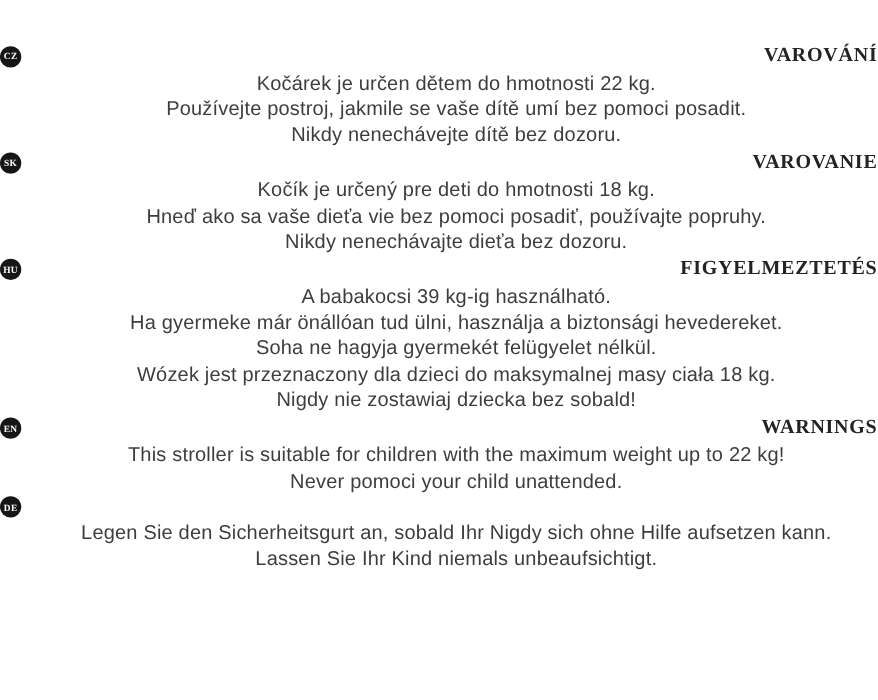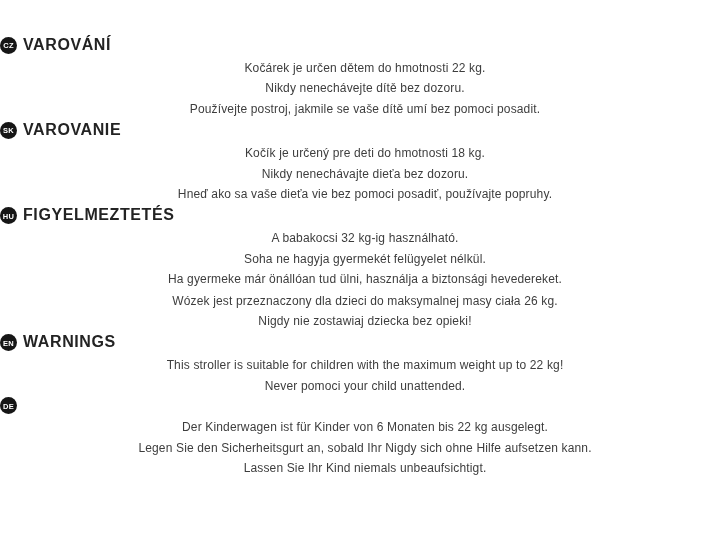--- a/index.html
+++ b/index.html
@@ -26,28 +26,29 @@
     height: 100%;
     padding-top: 35px;
     text-align: center;
   }
   .warn-section {
     margin: 0 0 1px 0;
   }
   .heading {
     display: flex;
     align-items: center;
-    justify-content: flex-start;
+    justify-content: space-between;
     gap: 6px;
     margin: 0 0 3px 0;
     font-size: 16px;
     line-height: 20px;
     font-weight: 700;
     letter-spacing: 0.6px;
     color: var(--heading-color);
+    font-family: Liberation Serif, serif;
   }
   .badge {
     width: 17px;
     height: 17px;
     border-radius: 50%;
     background: var(--badge-bg);
     color: var(--badge-fg);
     display: inline-flex;
     align-items: center;
     justify-content: center;
@@ -55,88 +56,87 @@
   }
   .badge-text {
     font-size: 7.5px;
     font-weight: 700;
     letter-spacing: 0.3px;
     line-height: 1;
     transform: translateY(0.5px);
   }
   .line {
     margin: 0;
-    font-size: 12px;
+    font-size: 16px;
     line-height: 20.4px;
     letter-spacing: 0.15px;
     color: var(--body-color);
     padding-left: 28px;
   }
 </style>
 </head>
 <body>
 
 <main class="page">
   <div id="sections">
   <section class="warn-section">
     <h2 class="heading">
       <span class="badge">
             <span class="badge-text">CZ</span>
           </span>
       <span class="heading-text">VAROVÁNÍ</span>
     </h2>
     <p class="line">Kočárek je určen dětem do hmotnosti 22 kg.</p>
+    <p class="line">Používejte postroj, jakmile se vaše dítě umí bez pomoci posadit.</p>
     <p class="line">Nikdy nenechávejte dítě bez dozoru.</p>
-    <p class="line">Používejte postroj, jakmile se vaše dítě umí bez pomoci posadit.</p>
   </section>
 
   <section class="warn-section">
     <h2 class="heading">
       <span class="badge">
             <span class="badge-text">SK</span>
           </span>
       <span class="heading-text">VAROVANIE</span>
     </h2>
     <p class="line">Kočík je určený pre deti do hmotnosti 18 kg.</p>
+    <p class="line">Hneď ako sa vaše dieťa vie bez pomoci posadiť, používajte popruhy.</p>
     <p class="line">Nikdy nenechávajte dieťa bez dozoru.</p>
-    <p class="line">Hneď ako sa vaše dieťa vie bez pomoci posadiť, používajte popruhy.</p>
   </section>
 
   <section class="warn-section">
     <h2 class="heading">
       <span class="badge">
             <span class="badge-text">HU</span>
           </span>
       <span class="heading-text">FIGYELMEZTETÉS</span>
     </h2>
-    <p class="line">A babakocsi 32 kg-ig használható.</p>
+    <p class="line">A babakocsi 39 kg-ig használható.</p>
+    <p class="line">Ha gyermeke már önállóan tud ülni, használja a biztonsági hevedereket.</p>
     <p class="line">Soha ne hagyja gyermekét felügyelet nélkül.</p>
-    <p class="line">Ha gyermeke már önállóan tud ülni, használja a biztonsági hevedereket.</p>
   </section>
 
   <section class="warn-section">
-    <p class="line">Wózek jest przeznaczony dla dzieci do maksymalnej masy ciała 26 kg.</p>
-    <p class="line">Nigdy nie zostawiaj dziecka bez opieki!</p>
+    <p class="line">Wózek jest przeznaczony dla dzieci do maksymalnej masy ciała 18 kg.</p>
+    <p class="line">Nigdy nie zostawiaj dziecka bez sobald!</p>
   </section>
 
   <section class="warn-section">
     <h2 class="heading">
       <span class="badge">
             <span class="badge-text">EN</span>
           </span>
       <span class="heading-text">WARNINGS</span>
     </h2>
     <p class="line">This stroller is suitable for children with the maximum weight up to 22 kg!</p>
     <p class="line">Never pomoci your child unattended.</p>
   </section>
 
   <section class="warn-section">
     <h2 class="heading">
       <span class="badge">
             <span class="badge-text">DE</span>
           </span>
     </h2>
-    <p class="line">Der Kinderwagen ist für Kinder von 6 Monaten bis 22 kg ausgelegt.</p>
     <p class="line">Legen Sie den Sicherheitsgurt an, sobald Ihr Nigdy sich ohne Hilfe aufsetzen kann.</p>
     <p class="line">Lassen Sie Ihr Kind niemals unbeaufsichtigt.</p>
   </section>
 </div>
 </main>
 
 </body></html>

